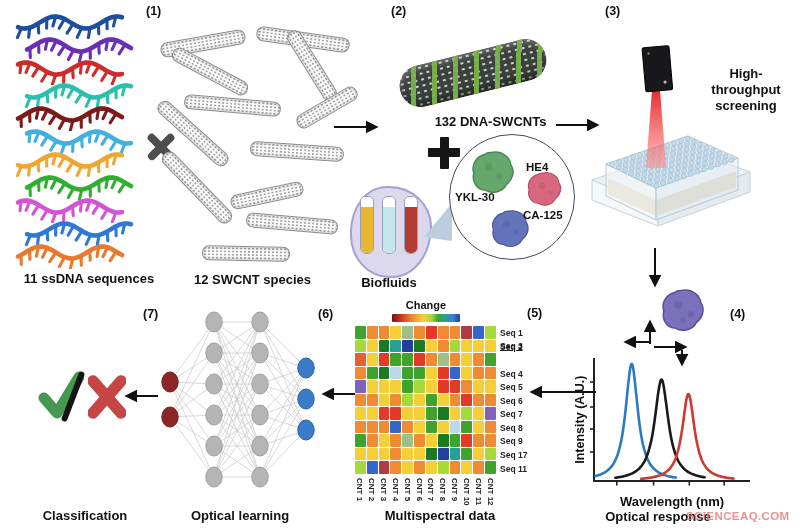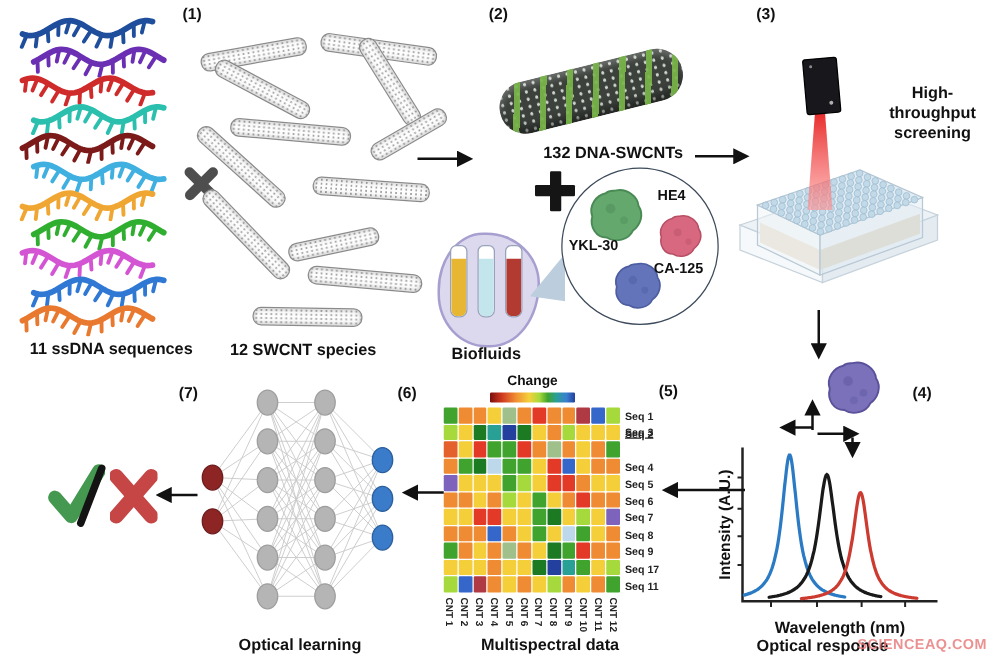--- a/index.html
+++ b/index.html
@@ -239,21 +239,21 @@
       <div class="tube" style="left: 272px; top: 58px; width: 78px; transform: rotate(58deg);"></div>
       <div class="tube" style="left: 184px; top: 98px; width: 95px; transform: rotate(5deg);"></div>
       <div class="tube" style="left: 293px; top: 100px; width: 66px; transform: rotate(-30deg);"></div>
       <div class="tube" style="left: 148px; top: 126px; width: 88px; transform: rotate(42deg);"></div>
       <div class="tube" style="left: 250px; top: 144px; width: 92px; transform: rotate(4deg);"></div>
       <div class="tube" style="left: 150px; top: 180px; width: 92px; transform: rotate(46deg);"></div>
       <div class="tube" style="left: 230px; top: 188px; width: 72px; transform: rotate(-12deg);"></div>
       <div class="tube" style="left: 246px; top: 216px; width: 90px; transform: rotate(5deg);"></div>
       <div class="tube" style="left: 202px; top: 246px; width: 86px; transform: rotate(1deg);"></div>
     </div>
-  <div class="lbl" style="left:155px;top:272px;width:175px;">12 SWCNT species</div>
+  <div class="lbl" style="left:165px;top:272px;width:175px;">12 SWCNT species</div>
 
   <div id="dna-swcnt"></div>
   <div class="lbl" style="left:408px;top:114px;width:165px;">132 DNA-SWCNTs</div>
 
   <div>
     <div class="bar" style="left:428px;top:148px;width:32px;height:9px;background:#151515;border-radius:1px;"></div>
     <div class="bar" style="left:439.5px;top:136.5px;width:9px;height:32px;background:#151515;border-radius:1px;"></div>
   </div>
 
   <div id="biofluids-blob"></div>
@@ -283,21 +283,21 @@
         <circle cx="26" cy="24" r="5" fill="#b84f64" opacity=".45"></circle>
           <circle cx="40" cy="36" r="4" fill="#b84f64" opacity=".4"></circle>
       </g>
       <g transform="translate(40,74) scale(0.68)">
         <path d="M30,3 C41,1 52,9 53,19 C59,28 55,39 47,45 C43,54 29,58 20,52 C9,52 2,41 5,30 C1,19 9,8 19,6 C23,2 27,4 30,3 Z" fill="#6474bb" stroke="#4c5da0" stroke-width="2"></path>
         <circle cx="24" cy="22" r="5" fill="#4c5da0" opacity=".45"></circle>
           <circle cx="38" cy="34" r="4" fill="#4c5da0" opacity=".4"></circle>
       </g>
     </svg>
   </div>
-  <span class="bm-lbl" style="left:526px;top:151px;">HE4</span>
+  <span class="bm-lbl" style="left:526px;top:161px;">HE4</span>
   <span class="bm-lbl" style="left:455px;top:191px;">YKL-30</span>
   <span class="bm-lbl" style="left:523px;top:209px;">CA-125</span>
 
   <svg class="abs-svg" style="left:590px;top:40px;" width="180" height="210">
     <defs>
       <linearGradient id="beamGrad" x1="0" y1="0" x2="0" y2="1">
         <stop offset="0" stop-color="#e62020" stop-opacity=".95"></stop>
         <stop offset="1" stop-color="#ff9090" stop-opacity=".6"></stop>
       </linearGradient>
     </defs>
@@ -712,20 +712,21 @@
   <svg class="abs-svg" style="left:38px;top:368px;" width="46" height="52">
     <path id="check-path" d="M6,30 L19,45 L41,9" fill="none" stroke-width="11" stroke-linecap="round" stroke-linejoin="round" stroke="#44984f"></path>
   </svg>
   <div class="bar" style="left:70px;top:370px;width:5.5px;height:53px;background:#141414;transform:rotate(21deg);border-radius:3px;"></div>
   <svg class="abs-svg" style="left:88px;top:374px;" width="38" height="46">
     <g id="cross-g" fill="none" stroke-width="11.5" stroke-linecap="round" stroke="#c64545">
       <path d="M5,7 L33,39"></path>
         <path d="M33,7 L5,39"></path>
     </g>
   </svg>
+  <div class="lbl" style="left:15px;top:508px;width:140px;">Classification</div>
 
   <svg class="abs-svg" style="left:0;top:0;pointer-events:none;" width="800" height="530">
     <defs>
       <marker id="ah" viewBox="0 0 10 10" refX="8" refY="5" markerWidth="6.5" markerHeight="6.5" orient="auto-start-reverse">
         <path d="M0,0 L10,5 L0,10 z" fill="#111"></path>
       </marker>
     </defs>
     <g stroke="#111" stroke-width="2" fill="none">
       <path d="M334,127 L376,127" marker-end="url(#ah)"></path>
       <path d="M556,125 L597,125" marker-end="url(#ah)"></path>

